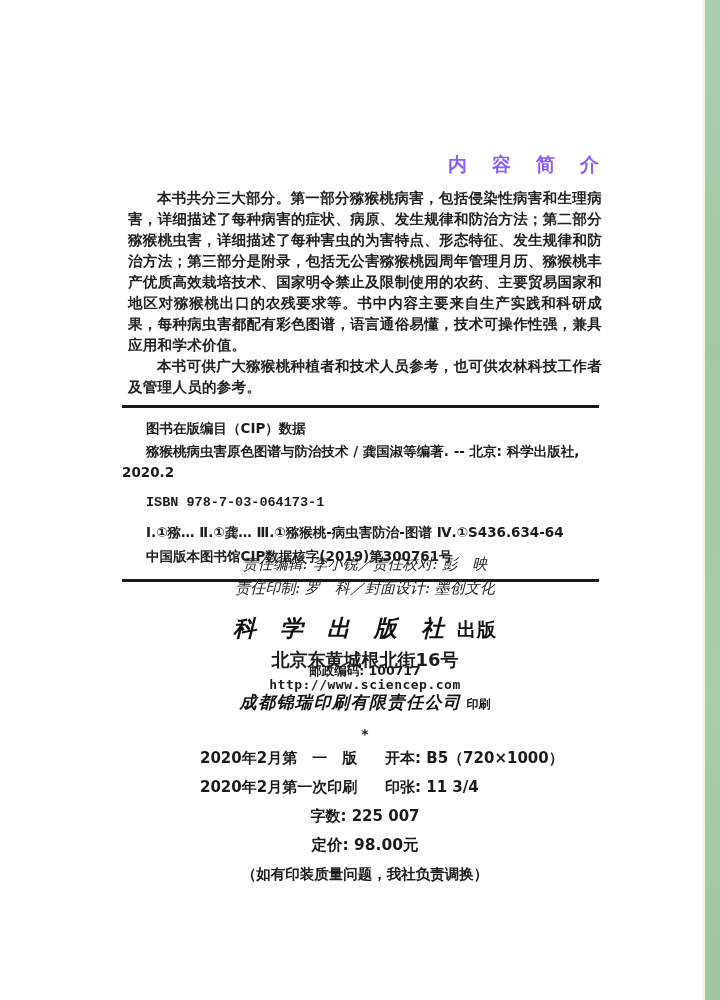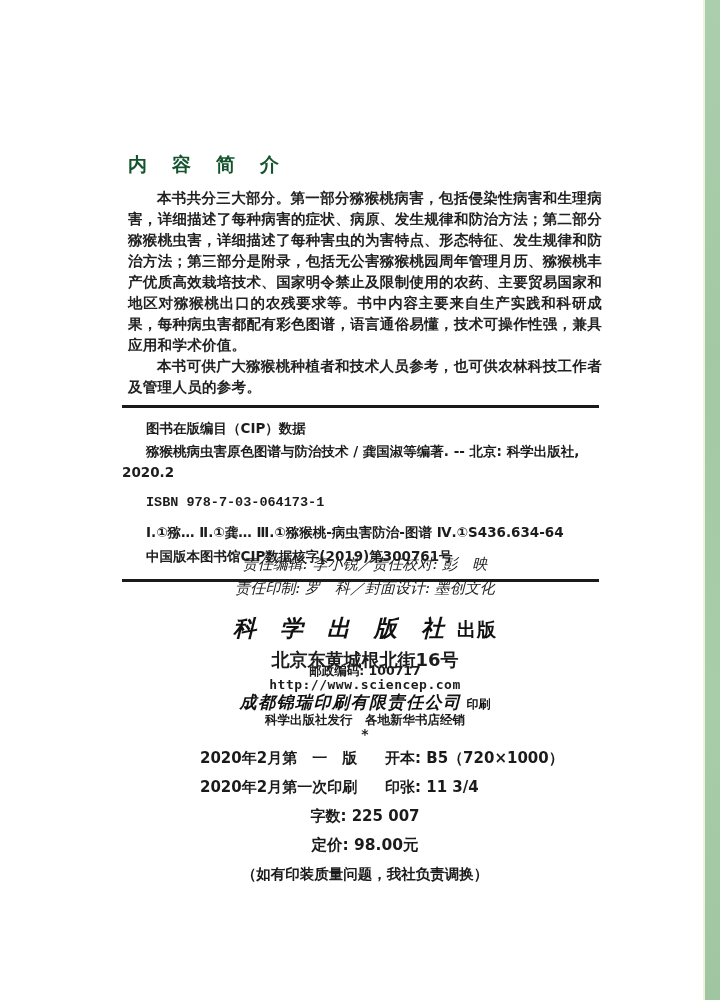--- a/index.html
+++ b/index.html
@@ -14,22 +14,22 @@
   
   .green-strip{
     position:absolute;top:0;right:0;width:15px;height:100%;
     background:linear-gradient(180deg,#abceac 0%,#a3c9a4 35%,#a8cda9 70%,#9fc6a1 100%);
     border-left:2px solid #eef4dd;
   }
   .abs{position:absolute;left:128px;width:474px;}
 
   
   .intro-title{
-    top:152px;text-align:left;
-    font-size:19px;font-weight:bold;letter-spacing:3px;color:#14532d;
+    top:152px;text-align:right;
+    font-size:19px;font-weight:bold;letter-spacing:3px;color:#8b5cf6;
   }
   .intro-text{top:188px;}
   .intro-text p{
     margin:0;text-align:justify;text-indent:2em;
     font-size:14.5px;line-height:21px;font-weight:600;color:#222;
     letter-spacing:0.3px;
   }
 
   
   .cip-box{
@@ -124,21 +124,20 @@
 
   <div class="abs pub-postcode">邮政编码: 100717</div>
 
   <div class="abs pub-url">http://www.sciencep.com</div>
 
   <div class="abs printer-line">
     <span class="printer-script">成都锦瑞印刷有限责任公司</span>
     <span class="printer-suffix">印刷</span>
   </div>
 
-  <div class="abs distribution">科学出版社发行　各地新华书店经销</div>
 
   <div class="abs star-sep">*</div>
 
   <div class="abs colophon">
     <div class="row">
       <span class="cell-left">2020年2月第　一　版</span>
       <span class="cell-right">开本: B5（720×1000）</span>
     </div>
     <div class="row">
       <span class="cell-left">2020年2月第一次印刷</span>

